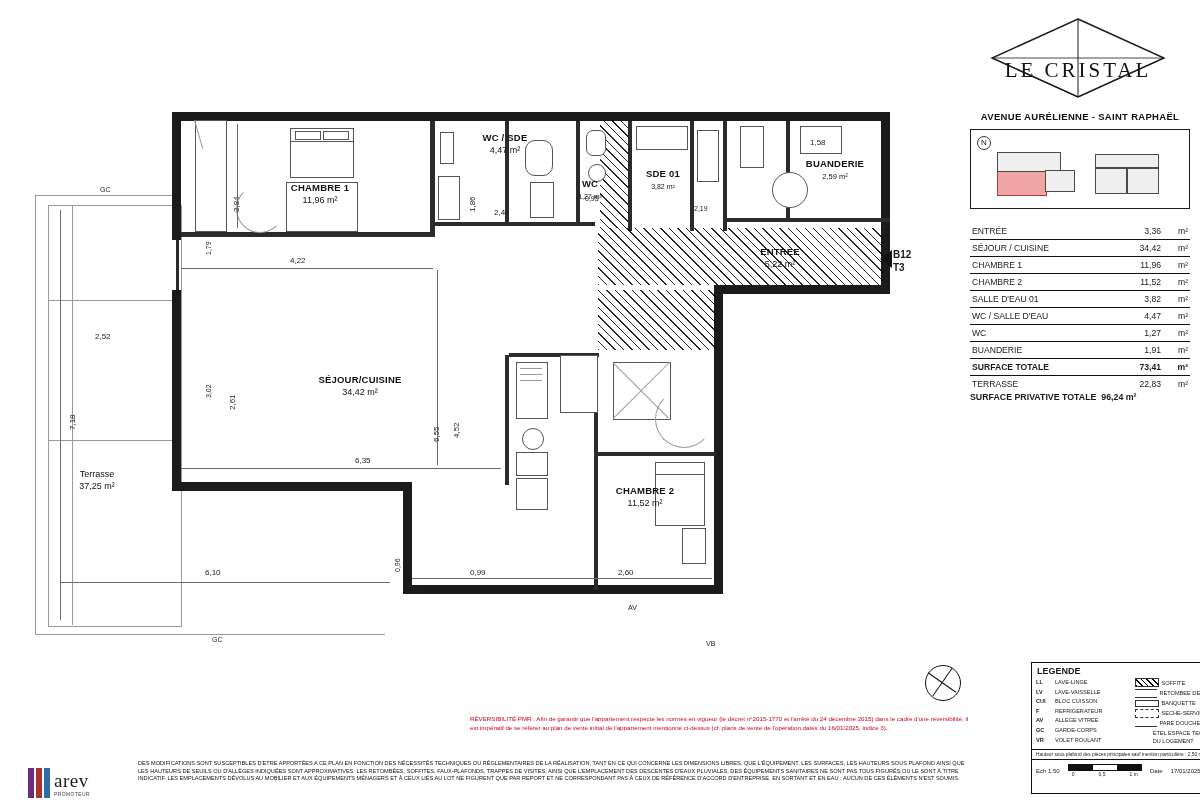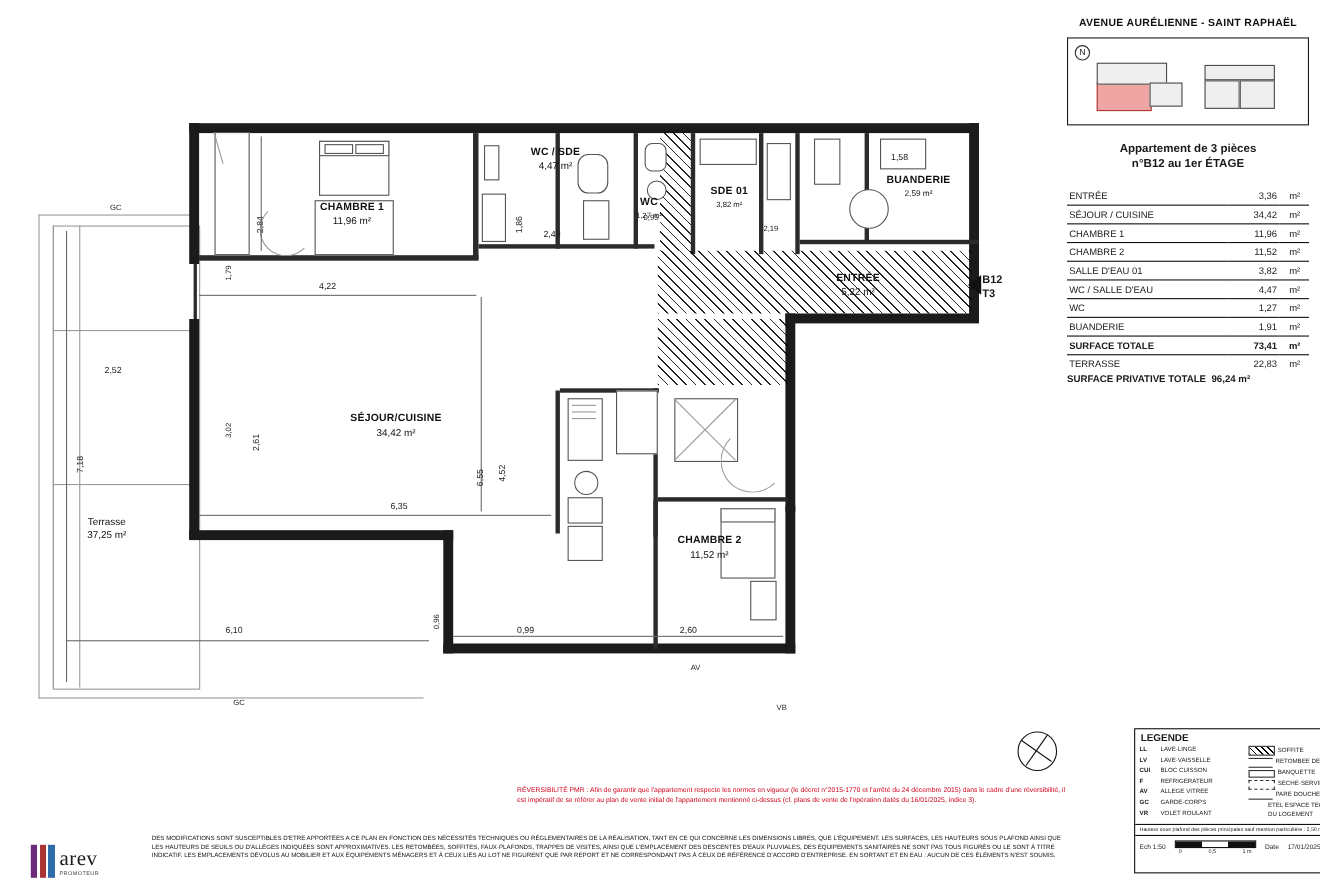--- a/index.html
+++ b/index.html
@@ -30,21 +30,21 @@
   .logo-text{position:absolute;left:0;top:48px;width:216px;text-align:center;font-family:"Liberation Serif",serif;font-size:21px;letter-spacing:3px;color:#111;}
   .addr{text-align:center;font-size:9.5px;font-weight:bold;letter-spacing:.3px;margin-top:6px;color:#111;}
   .sitemap{margin-top:7px;border:1px solid #1a1a1a;height:78px;position:relative;background:#fff;}
   .sm-block{position:absolute;border:1px solid #4a4a4a;background:#efefef;}
   .sm-hl{position:absolute;border:1px solid #b03a3a;background:#f0a5a5;}
   .sm-n{position:absolute;left:6px;top:6px;width:12px;height:12px;border:1px solid #333;border-radius:50%;font-size:8px;text-align:center;line-height:11px;}
   .unit-title{text-align:center;font-size:10.5px;font-weight:bold;margin-top:14px;line-height:14px;}
   .tbl{margin-top:14px;width:100%;border-collapse:collapse;font-size:8.6px;}
   .tbl td{border-bottom:1px solid #111;padding:3px 2px;}
   .tbl td.num{text-align:right;padding-right:2px;}
-  .tbl td.un{width:22px;text-align:center;padding-left:3px;}
+  .tbl td.un{width:22px;text-align:right;padding-left:3px;}
   .tbl tr.total td{font-weight:bold;}
   .tbl tr.noline td{border-bottom:none;}
   .privtot{font-size:8.8px;font-weight:bold;}
 
   
   #legend{left:1031px;top:662px;width:205px;border:1px solid #111;height:130px;}
   .lg-title{font-size:9px;font-weight:bold;padding:3px 0 2px 5px;}
   .lg-row{display:flex;font-size:5.6px;line-height:8px;padding:0 4px;}
   .lg-col{width:50%;}
   .lg-item{display:flex;gap:3px;margin-bottom:1.6px;align-items:center;}
@@ -237,37 +237,43 @@
 </div>
 
 <div class="abs" id="unittag">
   <div class="arrow-left"></div>
   <div>B12</div>
   <div>T3</div>
 </div>
 
 <div class="abs" id="rightpanel">
 
+  <div class="logo-box">
+    <svg class="logo-hex" viewBox="0 0 200 84">
+      <polygon points="100,3 186,42 100,81 14,42" fill="none" stroke="#1a1a1a" stroke-width="1.4"></polygon>
+      <line x1="100" y1="3" x2="100" y2="81" stroke="#1a1a1a" stroke-width="1"></line>
+      <line x1="14" y1="42" x2="186" y2="42" stroke="#1a1a1a" stroke-width="0.8"></line>
+      <line x1="14" y1="42" x2="100" y2="81" stroke="#1a1a1a" stroke-width="0.8"></line>
+      <line x1="186" y1="42" x2="100" y2="81" stroke="#1a1a1a" stroke-width="0.8"></line>
+    </svg>
+    <div class="logo-text">LE CRISTAL</div>
+  </div>
 
   <div class="addr">AVENUE AURÉLIENNE - SAINT RAPHAËL</div>
 
   <div class="sitemap">
     <div class="sm-n">N</div>
     <div class="sm-hl" style="left:26px;top:40px;width:48px;height:24px;"></div>
     <div class="sm-block" style="left:26px;top:22px;width:62px;height:18px;"></div>
     <div class="sm-block" style="left:74px;top:40px;width:28px;height:20px;"></div>
     <div class="sm-block" style="left:124px;top:24px;width:62px;height:12px;"></div>
     <div class="sm-block" style="left:124px;top:38px;width:30px;height:24px;"></div>
     <div class="sm-block" style="left:156px;top:38px;width:30px;height:24px;"></div>
   </div>
 
-  <div class="unit-title">
-    <div>Appartement de 3 pièces</div>
-    <div>n°B12 au 1er ÉTAGE</div>
-  </div>
 
   <table class="tbl">
     <tbody id="areas-body">
         <tr>
           <td>ENTRÉE</td>
           <td class="num">3,36</td>
           <td class="un">m²</td>
         </tr>
         <tr>
           <td>SÉJOUR / CUISINE</td>

